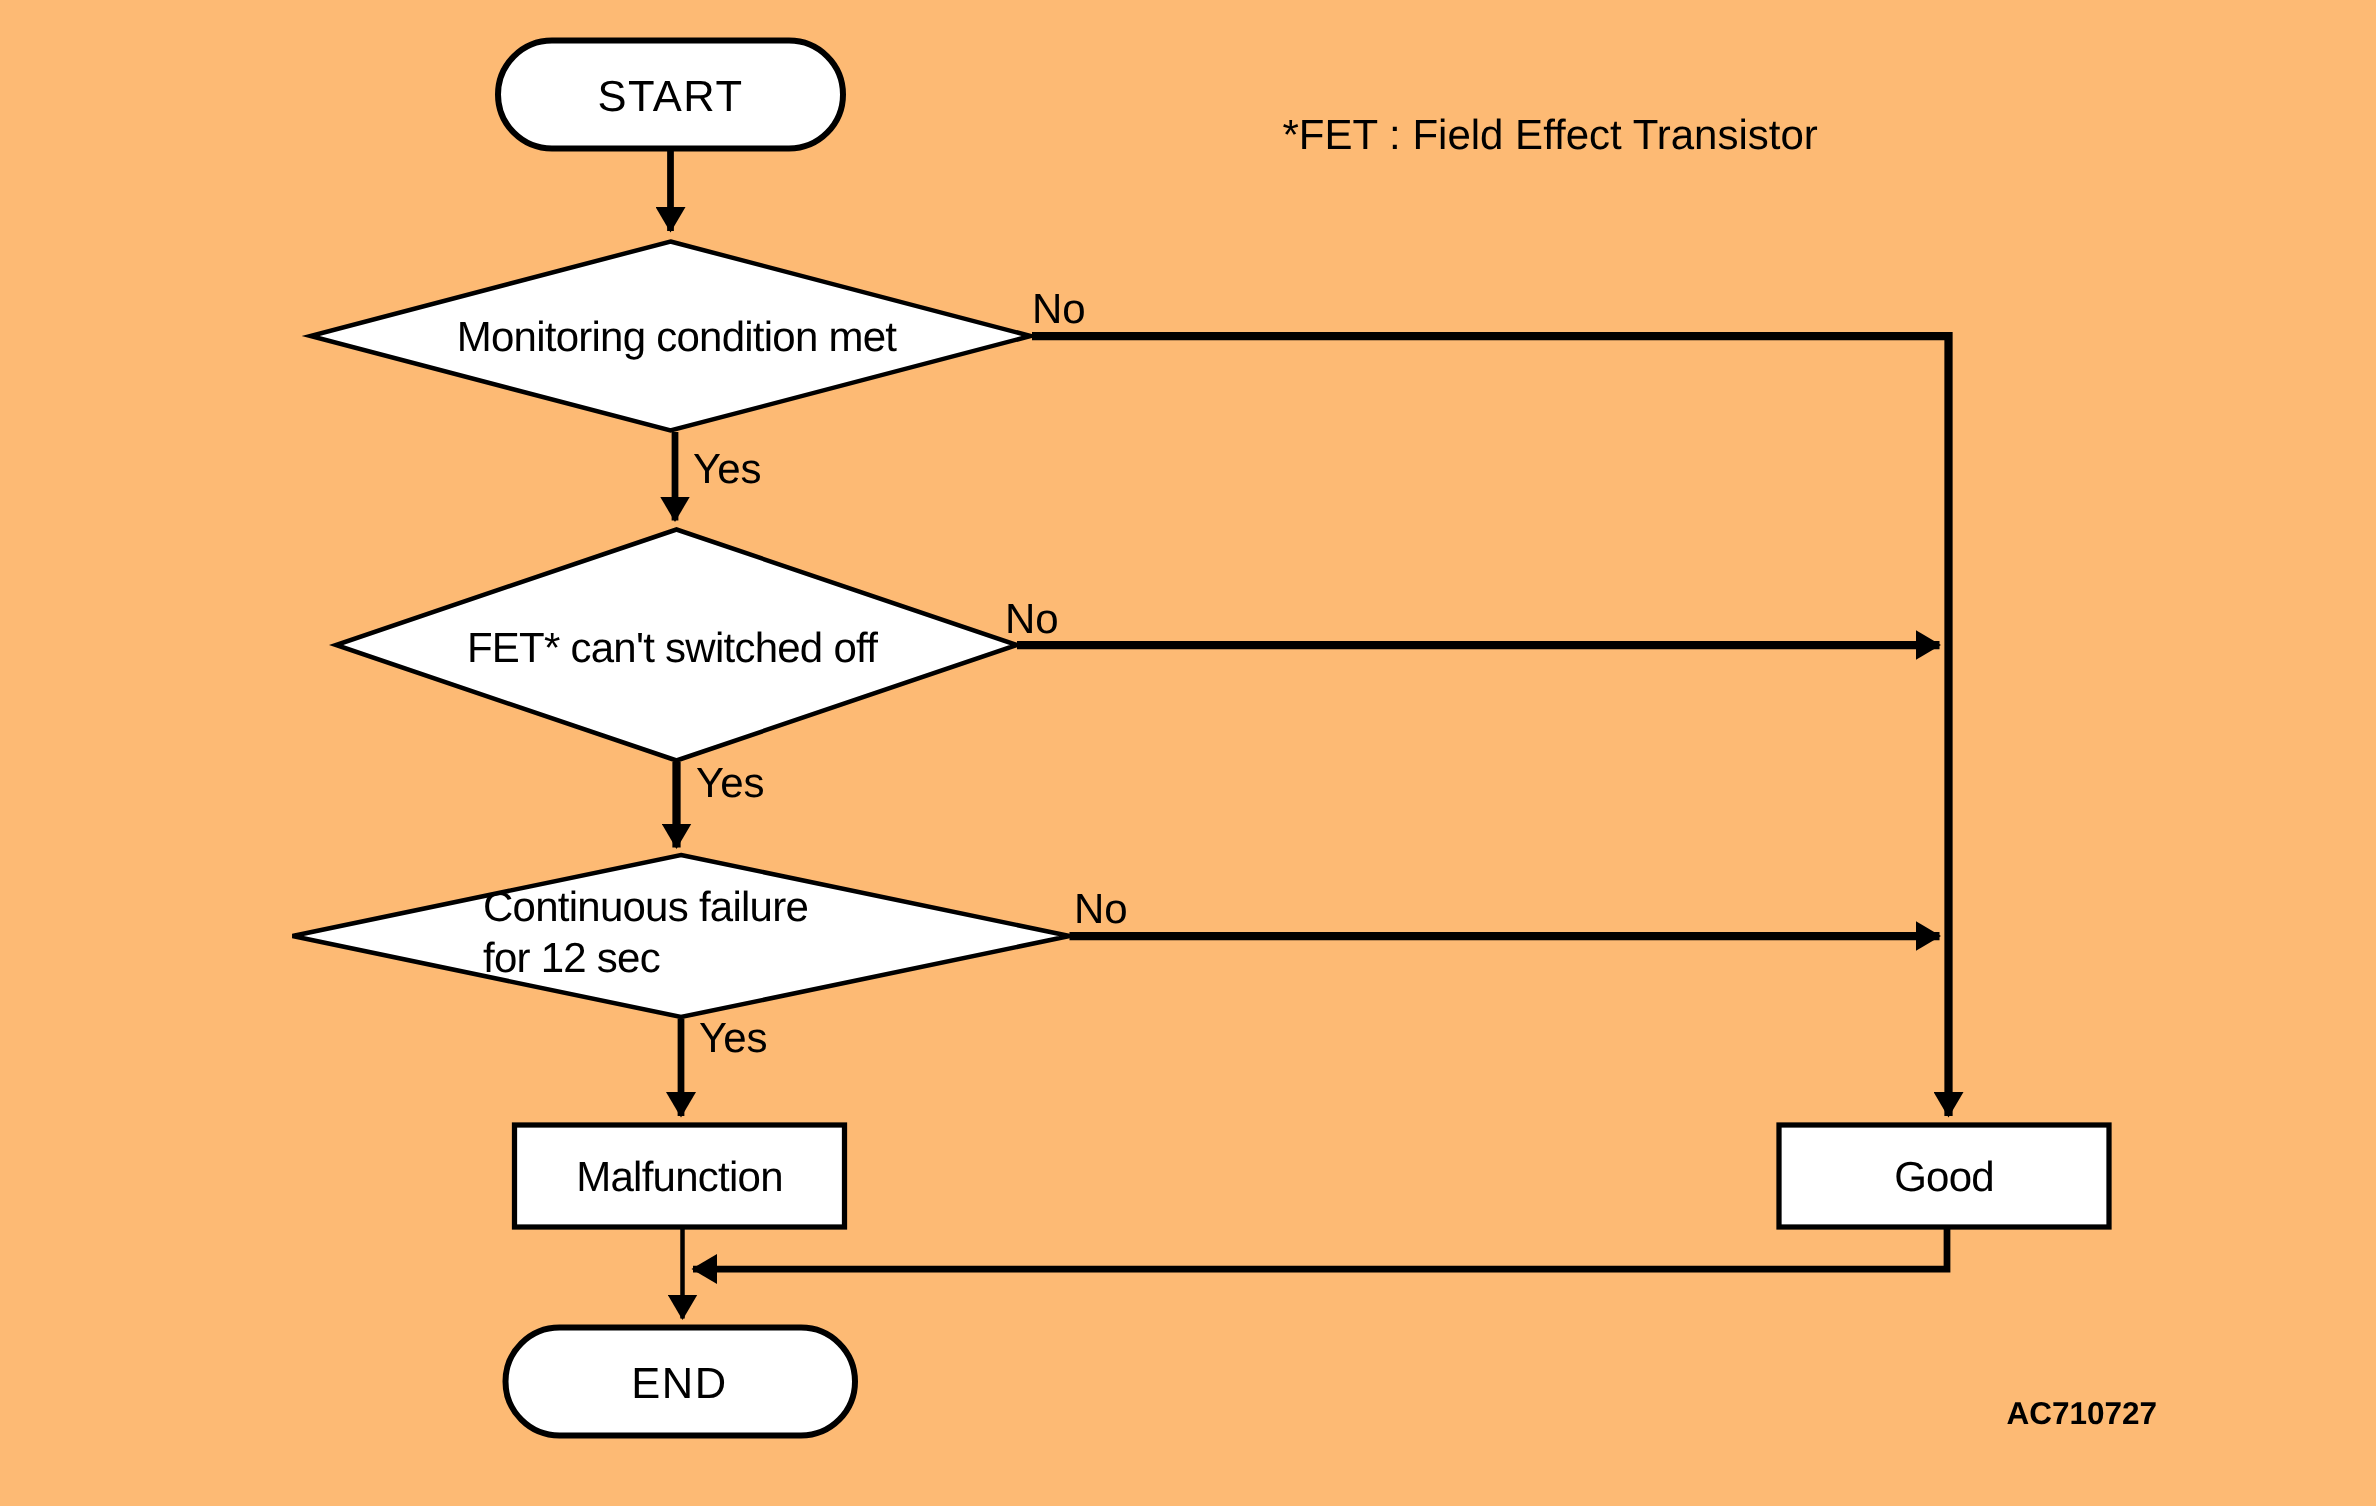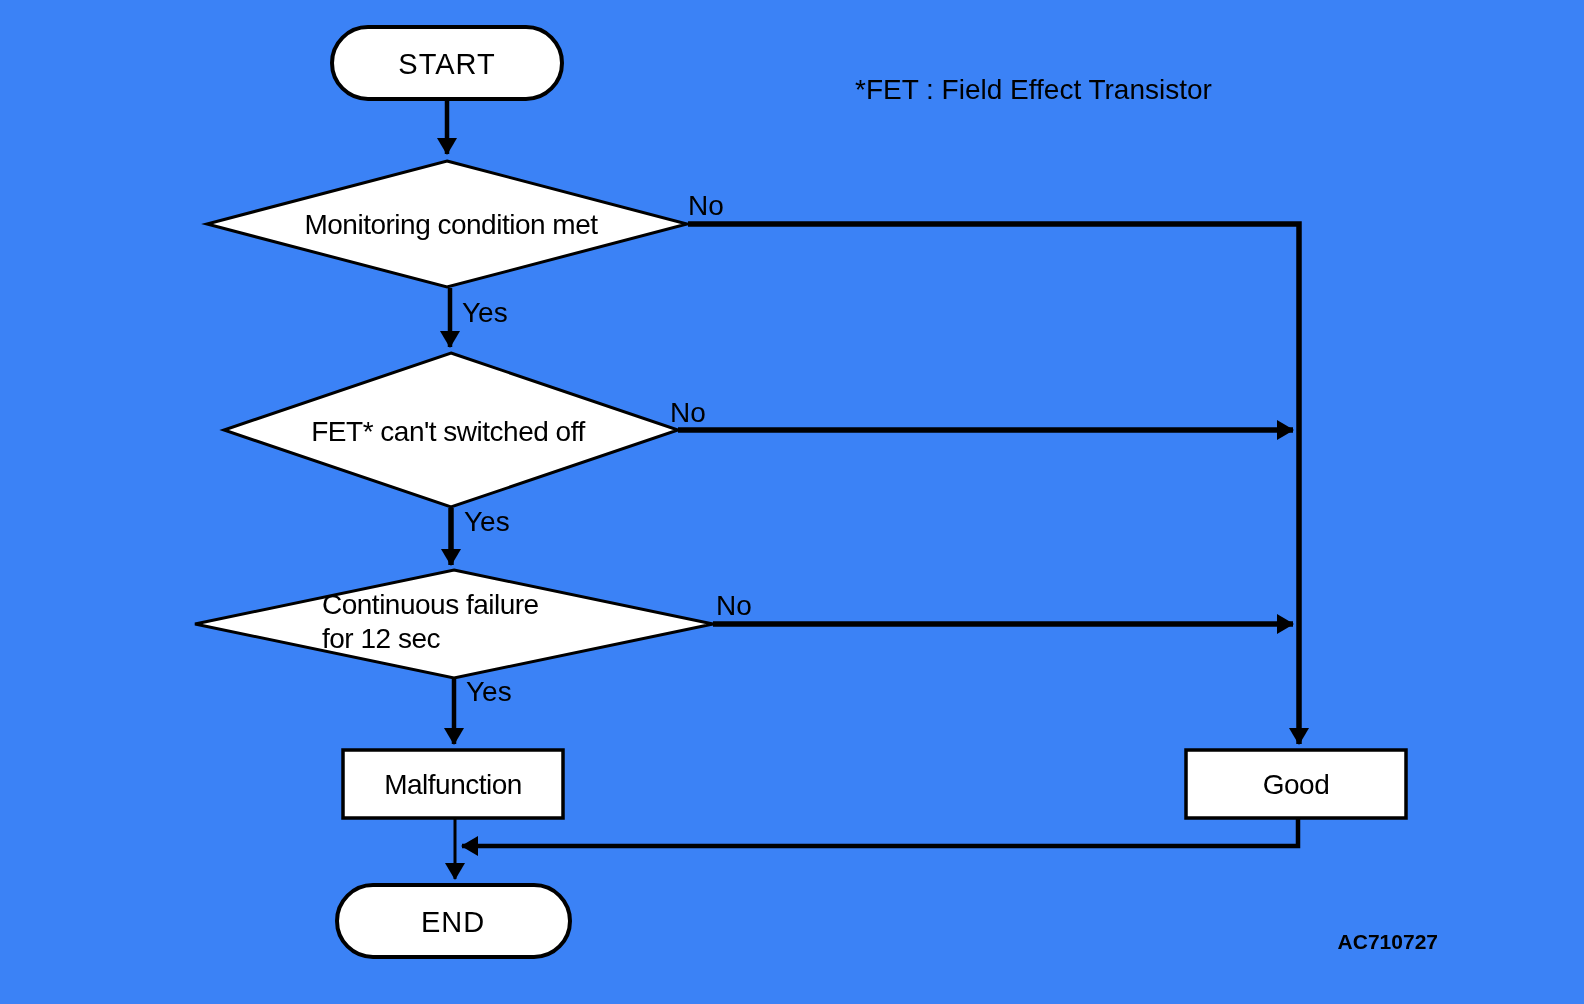--- a/index.html
+++ b/index.html
@@ -4,21 +4,21 @@
 <style>
   html, body {
     margin: 0;
     padding: 0;
     background: #ffffff;
   }
   .canvas-wrap {
     position: relative;
     width: 1584px;
     height: 1004px;
-    background: #3b82f6;
+    background: #fdba74;
     font-family: "Liberation Sans", sans-serif;
   }
   svg { display: block; }
   .shape {
     fill: #ffffff;
     stroke: #000000;
   }
   .shape-terminator { stroke-width: 4; }
   .shape-decision  { stroke-width: 3; }
   .shape-process   { stroke-width: 3.5; }

